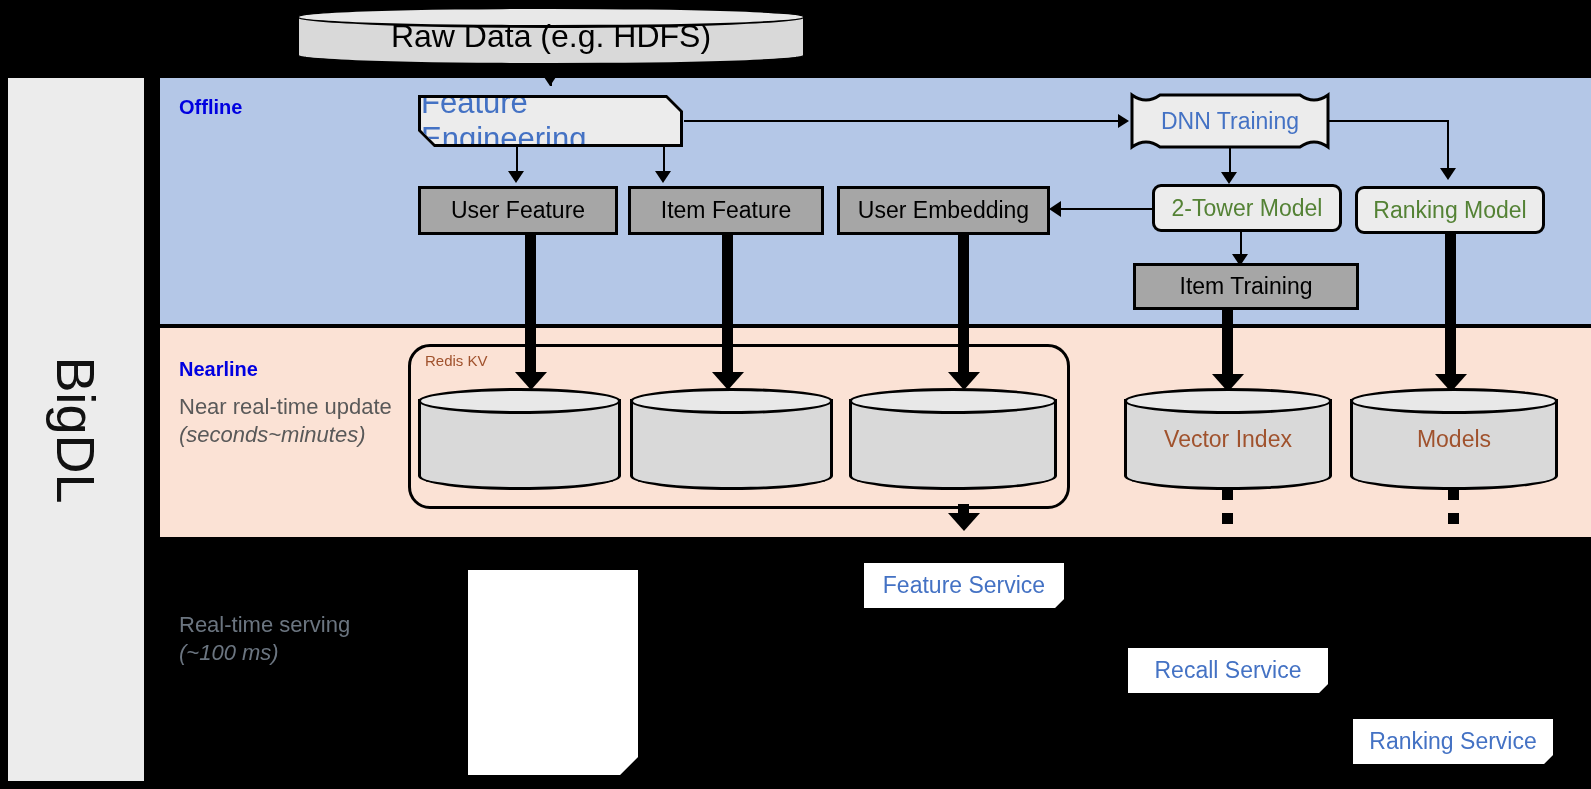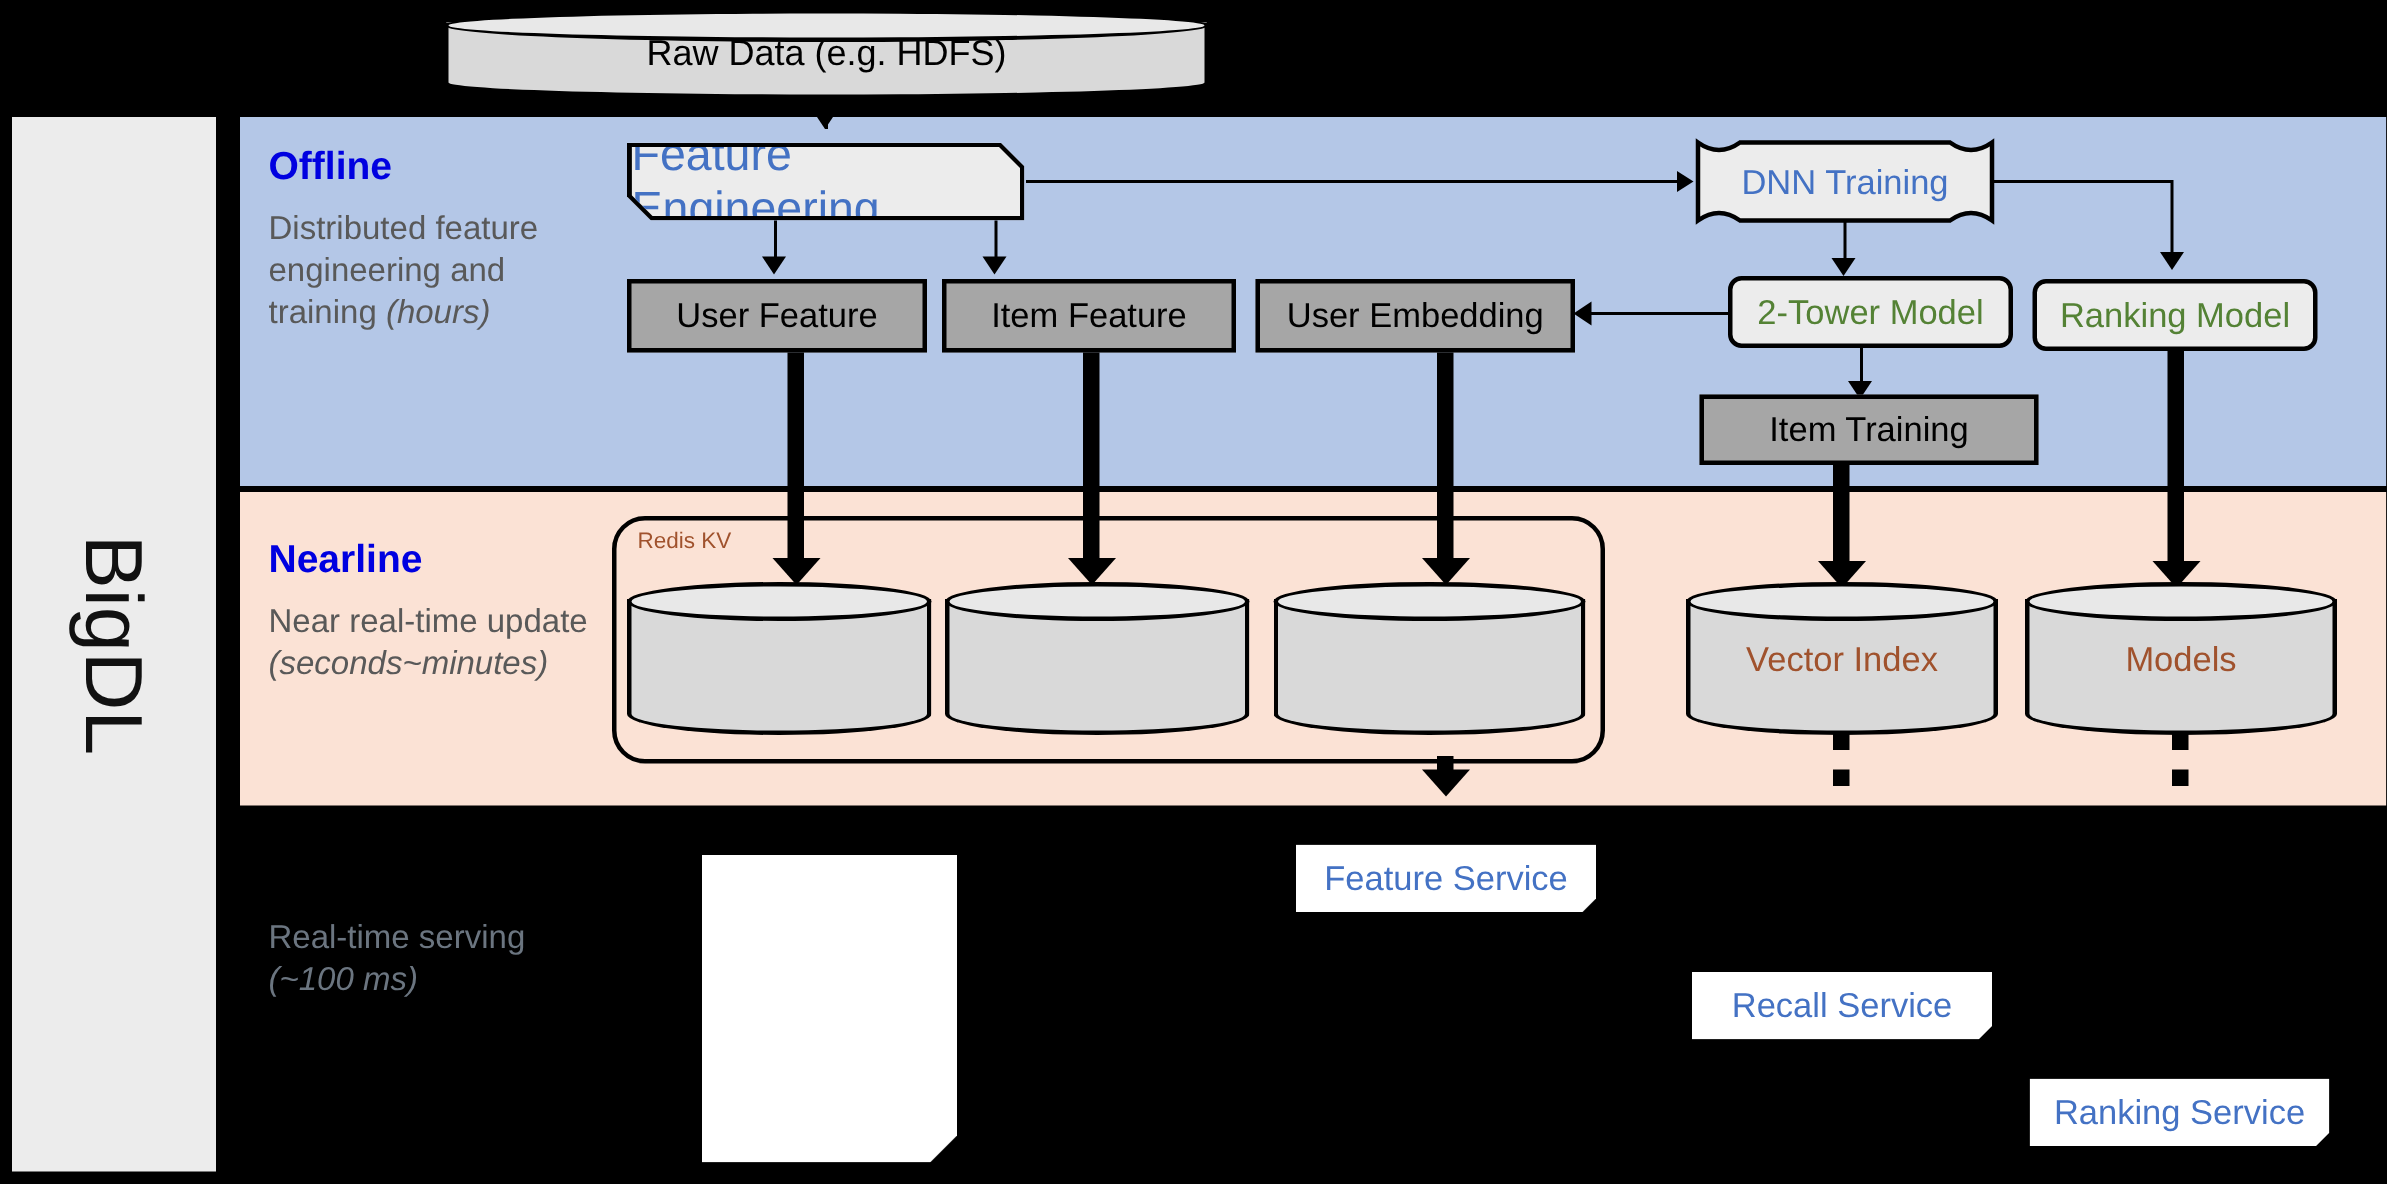--- a/index.html
+++ b/index.html
@@ -27,21 +27,21 @@
   #bigdl-text{
     transform:rotate(90deg);
     white-space:nowrap;
     font-size:54px;
     color:#111;
     letter-spacing:0px;
     font-family:"Liberation Sans", sans-serif;
   }
 
   
-  .band-title{font-size:26px;font-weight:bold;color:#0000e0;line-height:1.1;}
+  .band-title{font-size:20px;font-weight:bold;color:#0000e0;line-height:1.1;}
   .band-sub{font-size:22px;color:#595959;line-height:1.28;}
   .band-sub i{font-style:italic;}
   #lbl-offline{left:179px;top:96px;width:200px;}
   #lbl-offline .band-sub{margin-top:13px;}
   #lbl-nearline{left:179px;top:358px;width:230px;}
   #lbl-nearline .band-sub{margin-top:13px;}
   #lbl-online{left:179px;top:598px;width:220px;}
   #lbl-online .band-sub{margin-top:13px;}
   #lbl-online .band-title{color:#0000f0;}
   #lbl-online .band-sub{color:#6b7580;}
@@ -108,21 +108,21 @@
     position:absolute;left:0;right:0;top:0;bottom:0;
     display:flex;align-items:center;justify-content:center;
     font-size:23px;
   }
   .brown-text{color:#a0522d;}
 
   
   #rawdata{left:296px;top:6px;width:510px;height:60px;}
   #rawdata .top{height:22px;}
   #rawdata .body{top:9px;border-radius:0 0 50% 50%/0 0 11px 11px;}
-  #rawdata .clabel{color:#000;font-size:24px;}
+  #rawdata .clabel{color:#000;font-size:32px;}
 
   
   #redis-container{
     left:408px;top:344px;width:662px;height:165px;
     border:3px solid #000;border-radius:22px;box-sizing:border-box;
     background:transparent;
   }
   #redis-label{left:425px;top:352px;font-size:15px;color:#a0522d;}
 
   
@@ -172,21 +172,20 @@
   <div class="abs" id="band-offline"></div>
   <div class="abs" id="band-nearline"></div>
   <div class="abs" id="band-online"></div>
 
   <div class="abs" id="bigdl-panel">
     <div id="bigdl-text">BigDL</div>
   </div>
 
   <div class="abs" id="lbl-offline">
     <div class="band-title">Offline</div>
-    <div class="band-sub"><span>Distributed feature engineering and training </span><i>(hours)</i></div>
   </div>
 
   <div class="abs" id="lbl-nearline">
     <div class="band-title">Nearline</div>
     <div class="band-sub"><span>Near real-time update </span><i>(seconds~minutes)</i></div>
   </div>
 
   <div class="abs" id="lbl-online">
     <div class="band-sub"><span>Real-time serving </span><i>(~100 ms)</i></div>
   </div>

